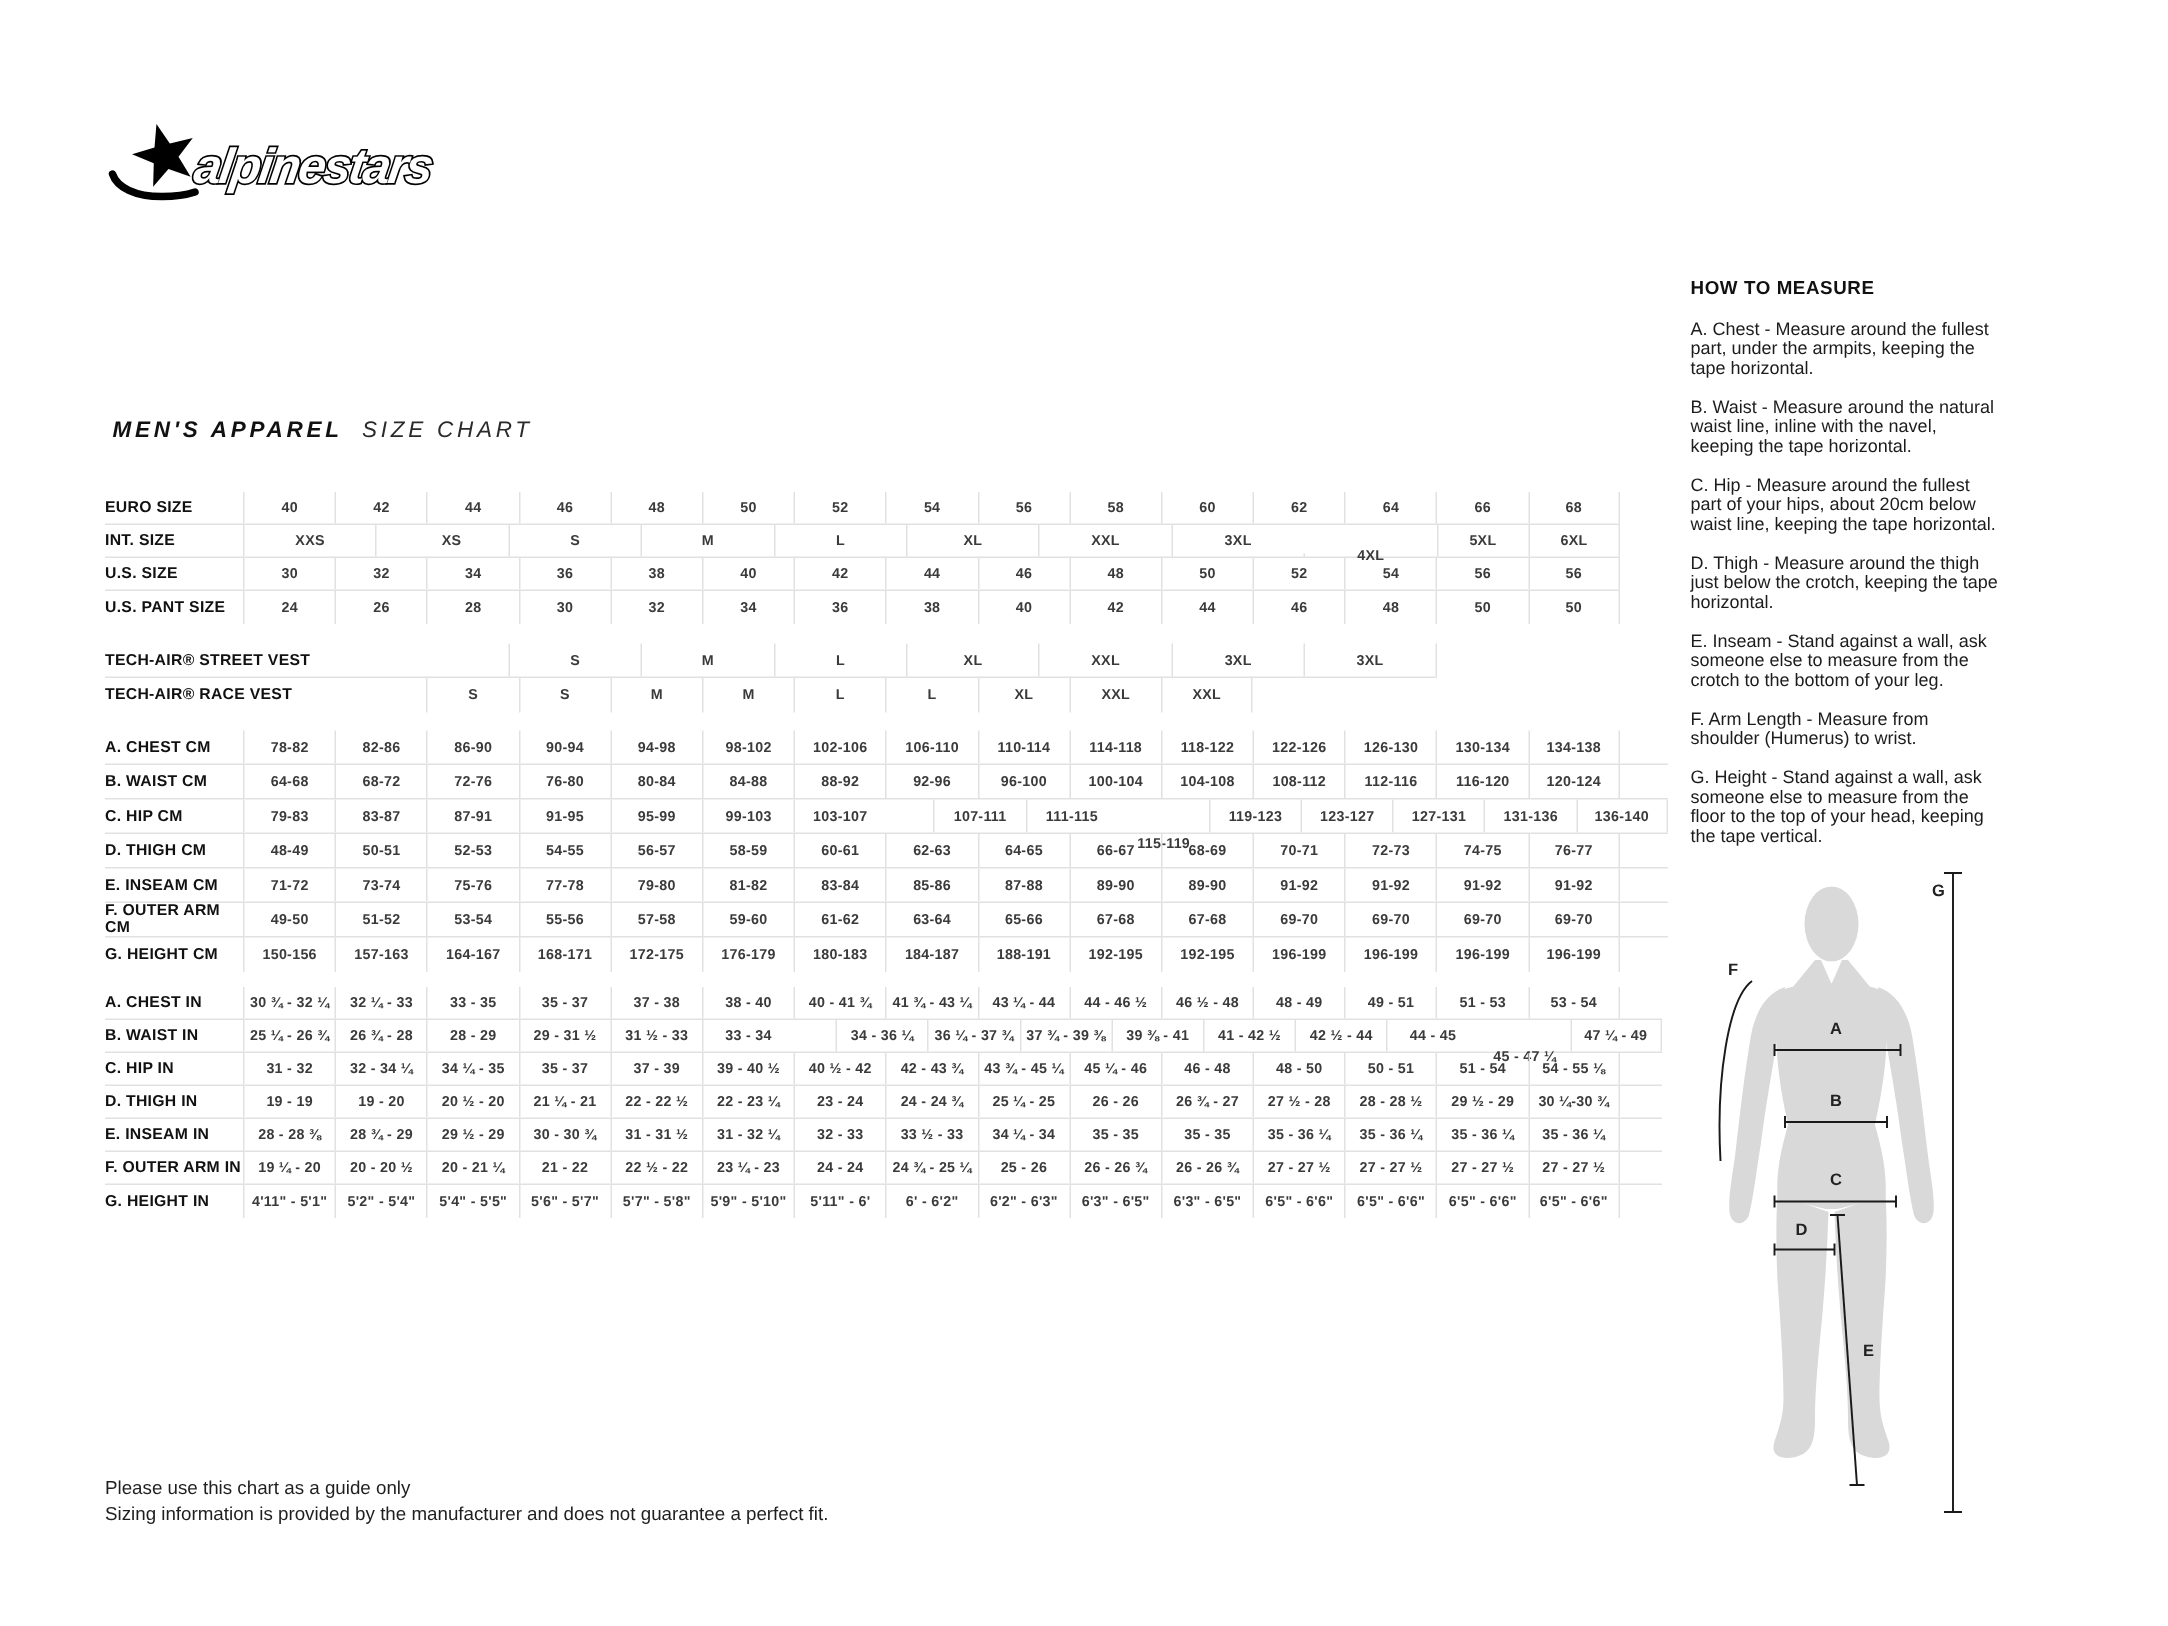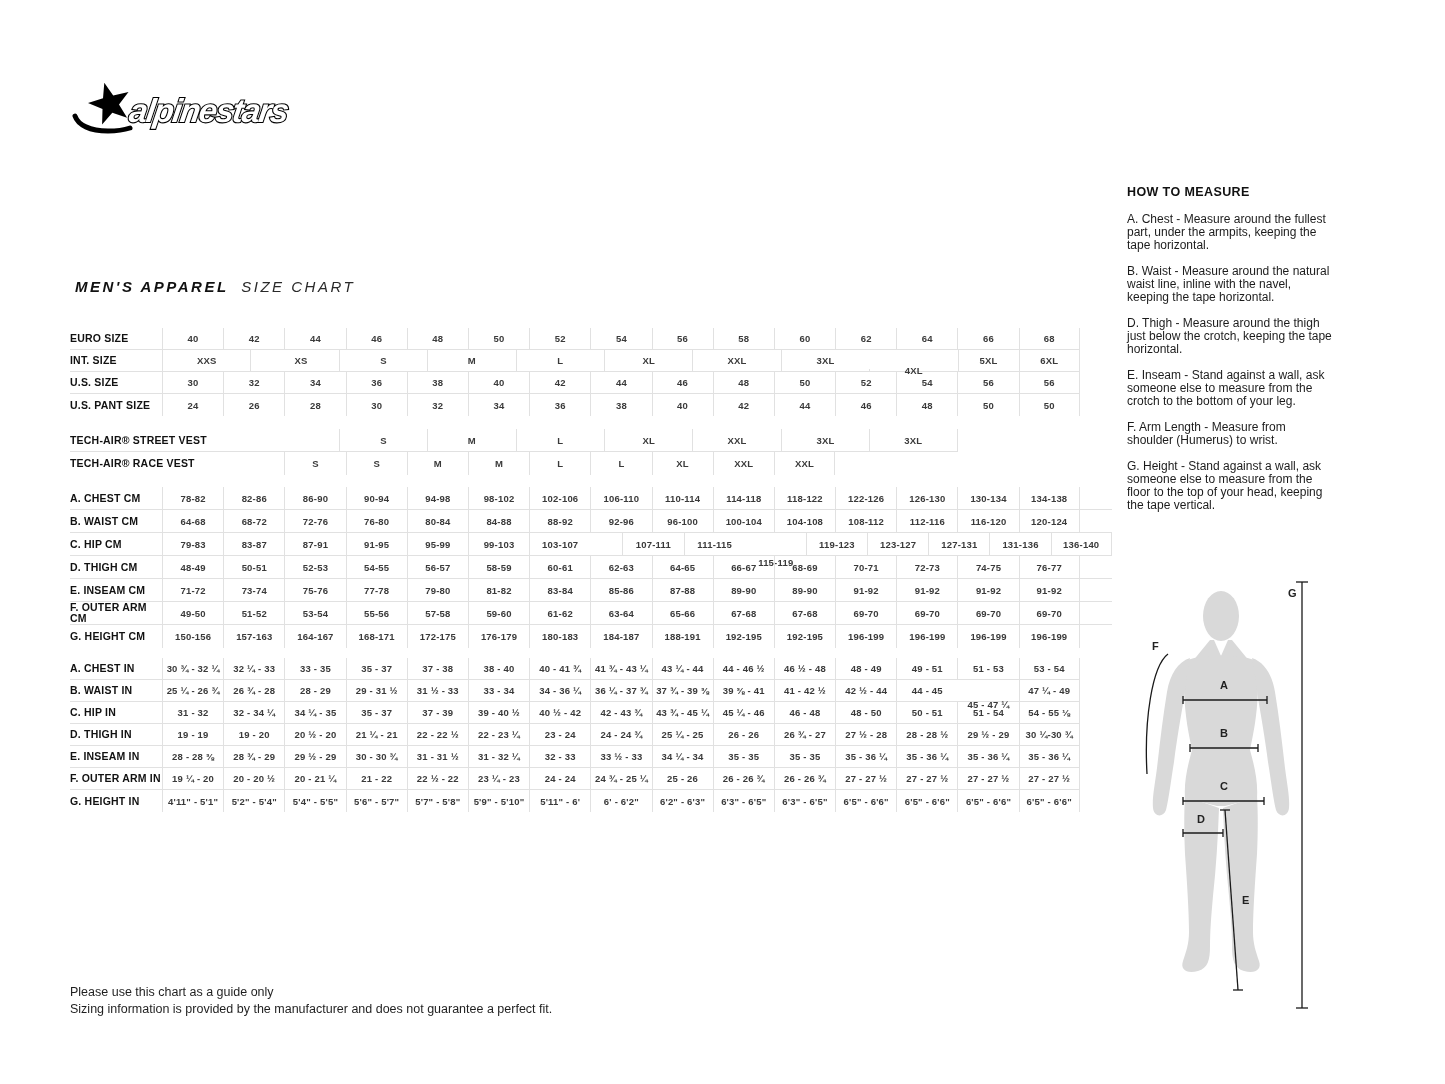--- a/index.html
+++ b/index.html
@@ -304,21 +304,21 @@
         <div class="tcell" style="width: 61.2px;">53 - 54</div>
       </div>
       <div class="trow bb">
         <div class="rlabel">B. WAIST IN</div>
         <div class="tcell" style="width: 61.2px;">25 ¼ - 26 ¾</div>
         <div class="tcell" style="width: 61.2px;">26 ¾ - 28</div>
         <div class="tcell" style="width: 61.2px;">28 - 29</div>
         <div class="tcell" style="width: 61.2px;">29 - 31 ½</div>
         <div class="tcell" style="width: 61.2px;">31 ½ - 33</div>
         <div class="tcell" style="width: 61.2px;">33 - 34</div>
-        <div class="tcell" style="width: 61.2px;">34 - 36 ¼</div>
+        <div class="tcell" style="width: 61.2px; margin-left: 28px;">34 - 36 ¼</div>
         <div class="tcell" style="width: 61.2px;">36 ¼ - 37 ¾</div>
         <div class="tcell" style="width: 61.2px;">37 ¾ - 39 ⅜</div>
         <div class="tcell" style="width: 61.2px;">39 ⅜ - 41</div>
         <div class="tcell" style="width: 61.2px;">41 - 42 ½</div>
         <div class="tcell" style="width: 61.2px;">42 ½ - 44</div>
         <div class="tcell" style="width: 61.2px;">44 - 45</div>
         <div class="tcell" style="width: 61.2px; margin-top: 24px;">45 - 47 ¼</div>
         <div class="tcell" style="width: 61.2px;">47 ¼ - 49</div>
       </div>
       <div class="trow bb">
@@ -411,20 +411,21 @@
         <div class="tcell" style="width: 61.2px;">6'5" - 6'6"</div>
         <div class="tcell" style="width: 61.2px;">6'5" - 6'6"</div>
       </div>
     </div>
 
   <aside class="measure-panel">
     <h3>HOW TO MEASURE</h3>
     <div id="htm-items">
         <p class="htm-item">A. Chest - Measure around the fullest part, under the armpits, keeping the tape horizontal.</p>
         <p class="htm-item">B. Waist - Measure around the natural waist line, inline with the navel, keeping the tape horizontal.</p>
+        <p class="htm-item">C. Hip - Measure around the fullest part of your hips, about 20cm below waist line, keeping the tape horizontal.</p>
         <p class="htm-item">D. Thigh - Measure around the thigh just below the crotch, keeping the tape horizontal.</p>
         <p class="htm-item">E. Inseam - Stand against a wall, ask someone else to measure from the crotch to the bottom of your leg.</p>
         <p class="htm-item">F. Arm Length - Measure from shoulder (Humerus) to wrist.</p>
         <p class="htm-item">G. Height - Stand against a wall, ask someone else to measure from the floor to the top of your head, keeping the tape vertical.</p>
       </div>
   </aside>
 
   <div class="figure">
     <svg width="315" height="460" viewBox="0 0 315 460">
       <g fill="#d9d9d9">

